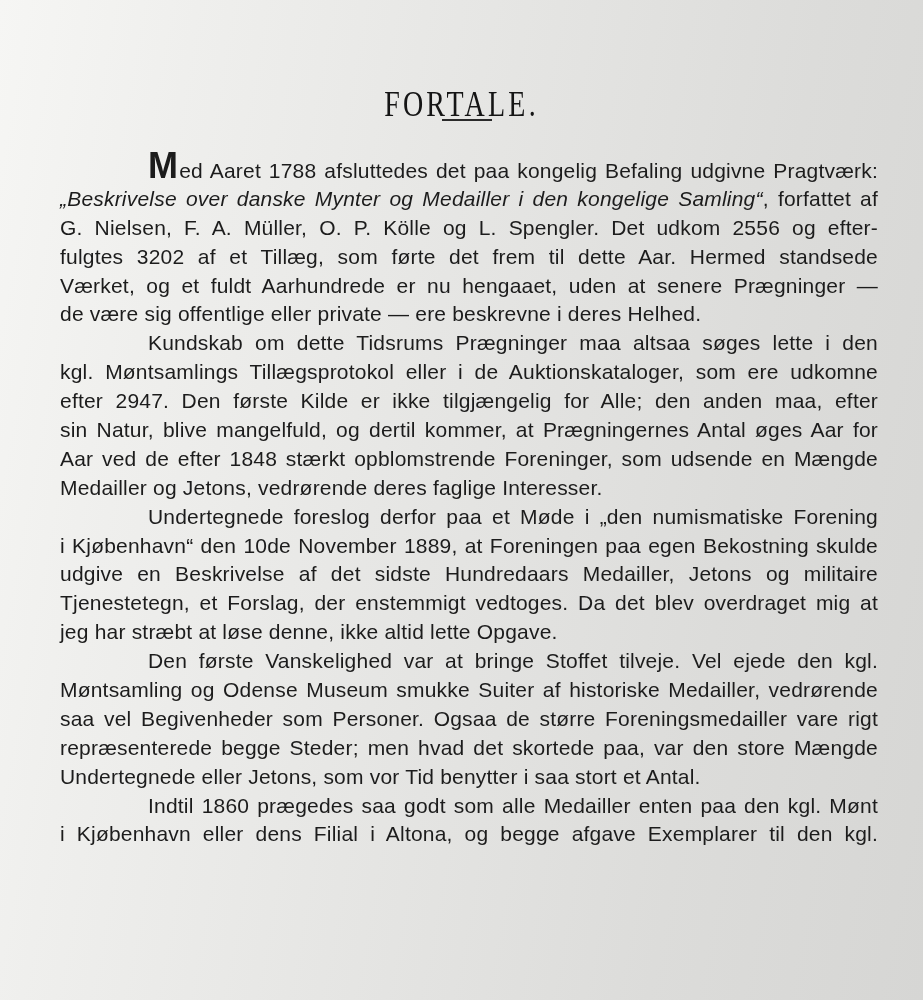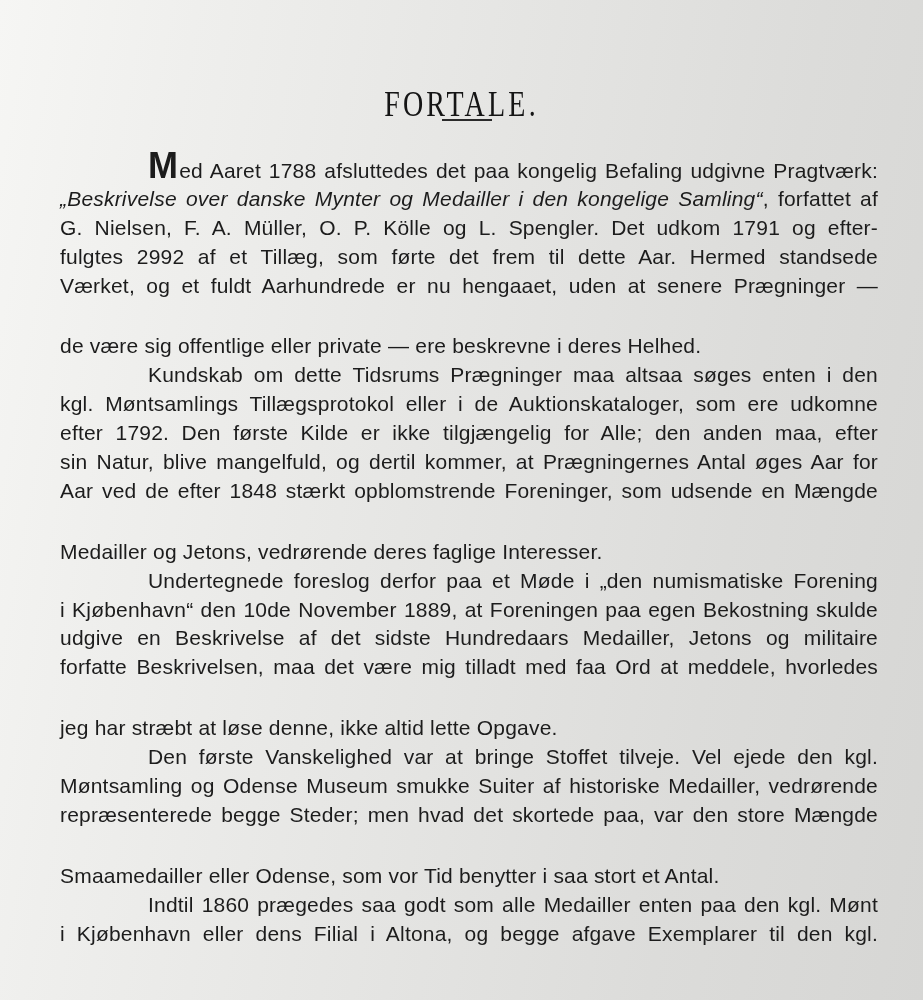--- a/index.html
+++ b/index.html
@@ -65,21 +65,20 @@
     .line {
       display: block;
       height: 28.9px;
       white-space: nowrap;
       text-align: justify;
       text-align-last: justify;
       letter-spacing: 0.2px;
     }
     .line.last {
       text-align-last: left;
-      margin-top: 32px;
     }
     .line.indent { padding-left: 88px; }
     .line.indent-first { padding-left: 88px; }
     .dropcap {
       font-size: 36px;
       line-height: 20px;
       font-weight: bold;
       vertical-align: baseline;
       margin-right: 1px;
     }
@@ -97,47 +96,48 @@
 </div>
 
 <h1 class="title">FORTALE.</h1>
 <div class="title-rule"></div>
 
 <div class="text">
 
   <div>
     <span class="line indent-first" style="padding-left:88px;"><span class="dropcap">M</span><span>ed Aaret 1788 afsluttedes det paa kongelig Befaling udgivne Pragtværk:</span></span>
     <span class="line"><span class="ital">„Beskrivelse over danske Mynter og Medailler i den kongelige Samling“</span><span>, forfattet af</span></span>
-    <span class="line">G. Nielsen, F. A. Müller, O. P. Kölle og L. Spengler.  Det udkom 1791 og efter-</span>
-    <span class="line">fulgtes 2992 af et Tillæg, som førte det frem til dette Aar.  Hermed standsede</span>
+    <span class="line">G. Nielsen, F. A. Müller, O. P. Kölle og L. Spengler.  Det udkom 2556 og efter-</span>
+    <span class="line">fulgtes 3202 af et Tillæg, som førte det frem til dette Aar.  Hermed standsede</span>
     <span class="line">Værket, og et fuldt Aarhundrede er nu hengaaet, uden at senere Prægninger —</span>
     <span class="line last">de være sig offentlige eller private — ere beskrevne i deres Helhed.</span>
   </div>
 
   <div>
-    <span class="line indent">Kundskab om dette Tidsrums Prægninger maa altsaa søges enten i den</span>
+    <span class="line indent">Kundskab om dette Tidsrums Prægninger maa altsaa søges lette i den</span>
     <span class="line">kgl. Møntsamlings Tillægsprotokol eller i de Auktionskataloger, som ere udkomne</span>
-    <span class="line">efter 1792.  Den første Kilde er ikke tilgjængelig for Alle; den anden maa, efter</span>
+    <span class="line">efter 2947.  Den første Kilde er ikke tilgjængelig for Alle; den anden maa, efter</span>
     <span class="line">sin Natur, blive mangelfuld, og dertil kommer, at Prægningernes Antal øges Aar for</span>
     <span class="line">Aar ved de efter 1848 stærkt opblomstrende Foreninger, som udsende en Mængde</span>
     <span class="line last">Medailler og Jetons, vedrørende deres faglige Interesser.</span>
   </div>
 
   <div>
     <span class="line indent">Undertegnede foreslog derfor paa et Møde i „den numismatiske Forening</span>
     <span class="line">i Kjøbenhavn“ den 10de November 1889, at Foreningen paa egen Bekostning skulde</span>
     <span class="line">udgive en Beskrivelse af det sidste Hundredaars Medailler, Jetons og militaire</span>
-    <span class="line">forfatte Beskrivelsen, maa det være mig tilladt med faa Ord at meddele, hvorledes</span>
+    <span class="line">Tjenestetegn, et Forslag, der enstemmigt vedtoges.  Da det blev overdraget mig at</span>
     <span class="line last">jeg har stræbt at løse denne, ikke altid lette Opgave.</span>
   </div>
 
   <div>
     <span class="line indent">Den første Vanskelighed var at bringe Stoffet tilveje.  Vel ejede den kgl.</span>
     <span class="line">Møntsamling og Odense Museum smukke Suiter af historiske Medailler, vedrørende</span>
+    <span class="line">saa vel Begivenheder som Personer.  Ogsaa de større Foreningsmedailler vare rigt</span>
     <span class="line">repræsenterede begge Steder; men hvad det skortede paa, var den store Mængde</span>
-    <span class="line last">Smaamedailler eller Odense, som vor Tid benytter i saa stort et Antal.</span>
+    <span class="line last">Undertegnede eller Jetons, som vor Tid benytter i saa stort et Antal.</span>
   </div>
 
   <div>
     <span class="line indent">Indtil 1860 prægedes saa godt som alle Medailler enten paa den kgl. Mønt</span>
     <span class="line">i Kjøbenhavn eller dens Filial i Altona, og begge afgave Exemplarer til den kgl.</span>
   </div>
 </div>
 
 </body></html>

